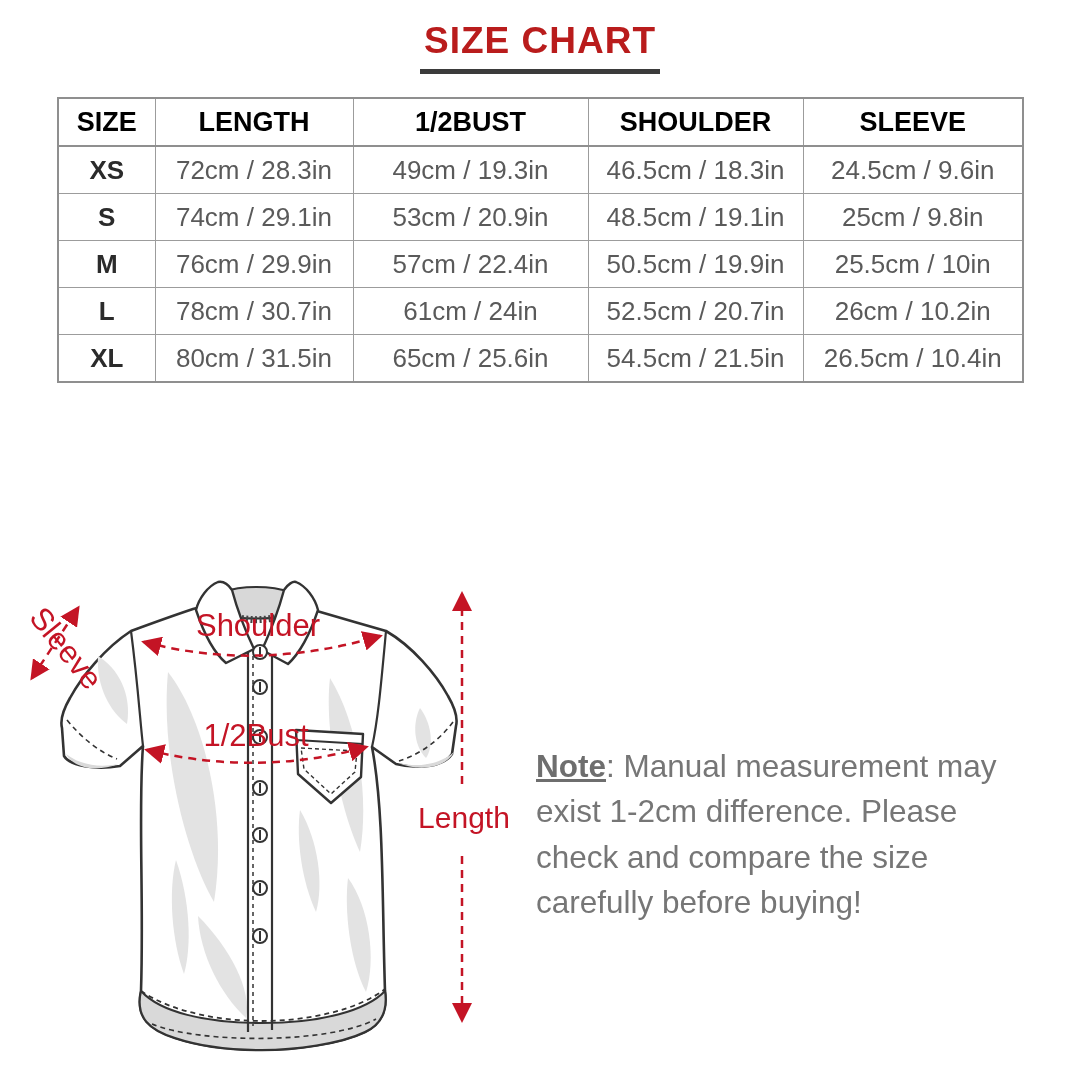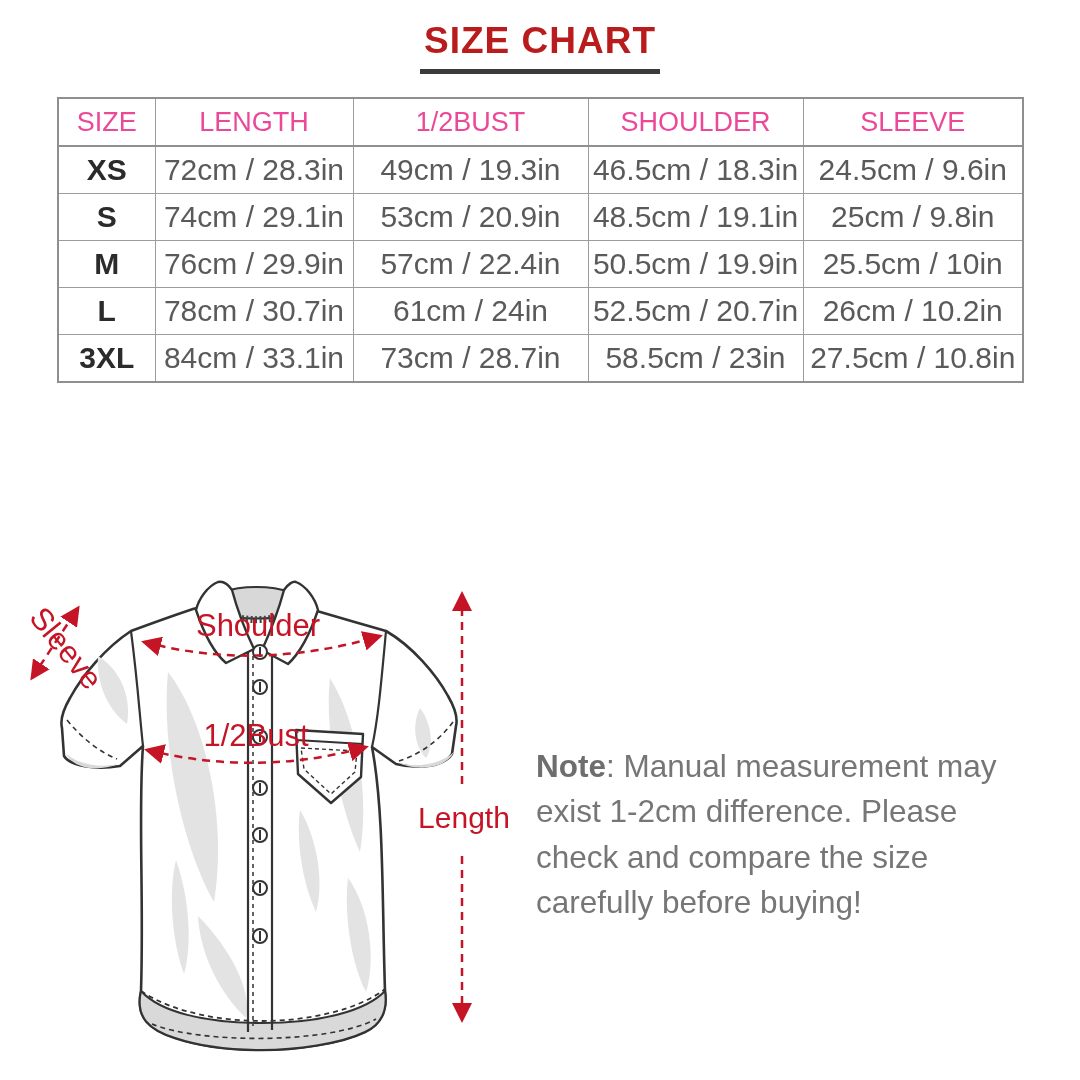--- a/index.html
+++ b/index.html
@@ -17,30 +17,30 @@
   table.size-table{
     position:absolute;left:57px;top:97px;width:965px;
     border-collapse:collapse;table-layout:fixed;
     border:2px solid #8f8f8f;
   }
   .size-table th,.size-table td{
     border:1px solid #9c9c9c;text-align:center;vertical-align:middle;
     height:46px;padding:0;white-space:nowrap;overflow:hidden;
   }
   .size-table thead th{
-    font-size:27px;font-weight:normal;color:#ec4899;border-bottom:2px solid #8f8f8f;
+    font-size:27px;font-weight:bold;color:#000000;border-bottom:2px solid #8f8f8f;
   }
-  .size-table td{font-size:30px;color:#5a5a5a;font-weight:normal;}
+  .size-table td{font-size:26px;color:#5a5a5a;font-weight:normal;}
   .size-table td.size-cell{font-weight:bold;color:#2b2b2b;}
   
   .note{
     position:absolute;left:536px;top:712px;width:484px;
     font-size:31.5px;line-height:45.5px;color:#767676;
   }
-  .note .note-label{font-weight:bold;color:#6e6e6e;}
+  .note .note-label{font-weight:bold;color:#6e6e6e;text-decoration:underline;}
   
   .diagram{position:absolute;left:0;top:560px;width:520px;height:520px;}
 </style>
 </head>
 <body>
 
 <div class="title-wrap">
   <div class="title">SIZE CHART</div>
 </div>
 
@@ -84,25 +84,25 @@
       <td>25.5cm / 10in</td>
     </tr>
     <tr>
       <td class="size-cell">L</td>
       <td>78cm / 30.7in</td>
       <td>61cm / 24in</td>
       <td>52.5cm / 20.7in</td>
       <td>26cm / 10.2in</td>
     </tr>
     <tr>
-      <td class="size-cell">3XL</td>
-      <td>84cm / 33.1in</td>
-      <td>73cm / 28.7in</td>
-      <td>58.5cm / 23in</td>
-      <td>27.5cm / 10.8in</td>
+      <td class="size-cell">XL</td>
+      <td>80cm / 31.5in</td>
+      <td>65cm / 25.6in</td>
+      <td>54.5cm / 21.5in</td>
+      <td>26.5cm / 10.4in</td>
     </tr>
   </tbody>
 </table>
 
 <svg class="diagram" viewBox="0 0 520 520" xmlns="http://www.w3.org/2000/svg">
   <defs>
     <marker id="arr" viewBox="0 0 10 10" refX="8.5" refY="5" markerWidth="8" markerHeight="8" orient="auto-start-reverse">
       <path d="M0,0 L10,5 L0,10 Z" fill="#c41425"></path>
     </marker>
   </defs>

